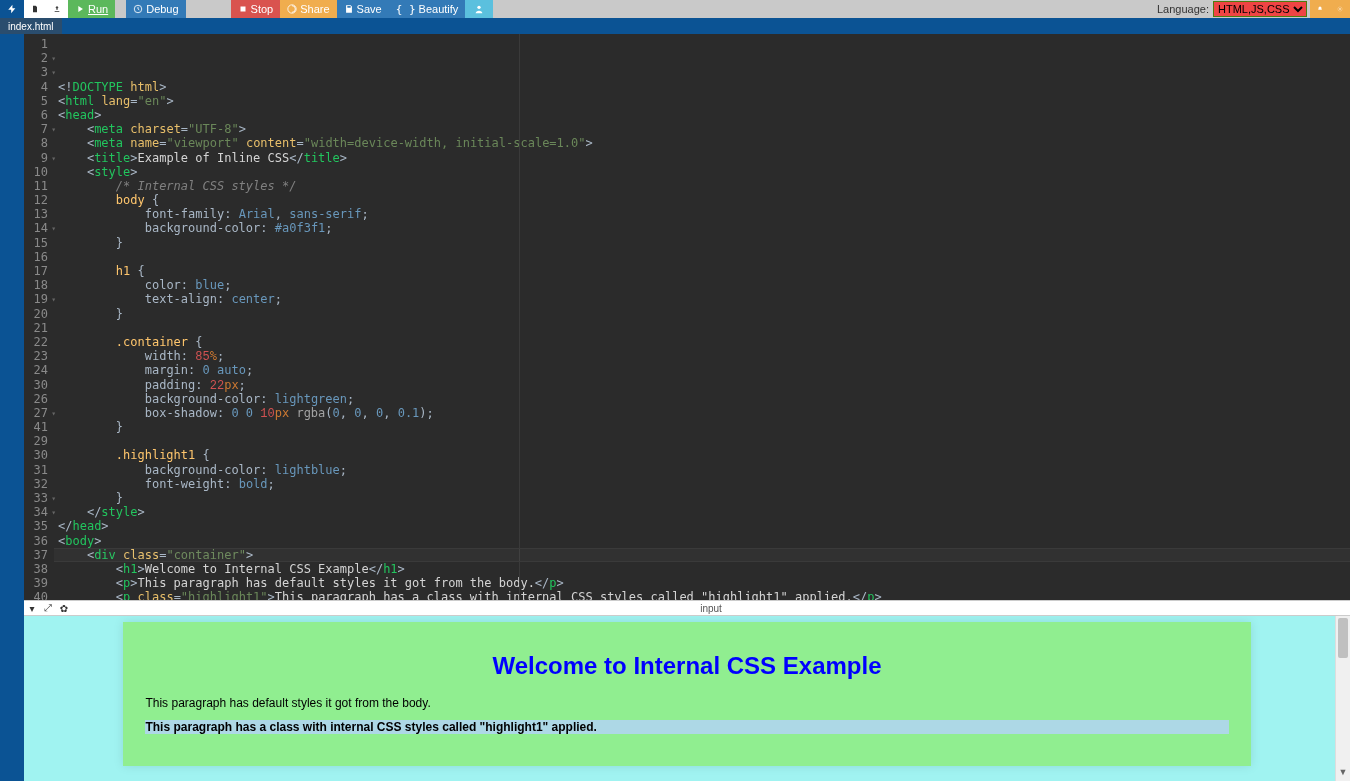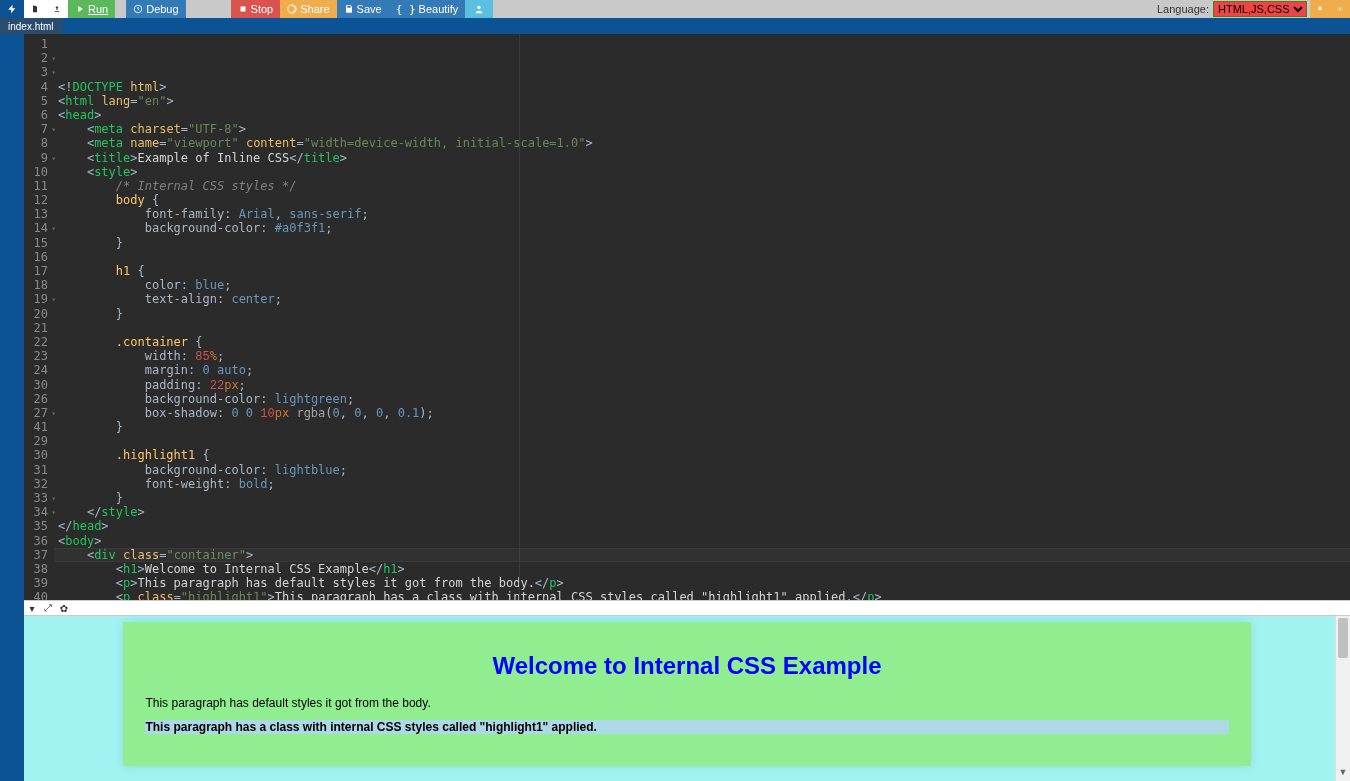--- a/index.html
+++ b/index.html
@@ -208,20 +208,21 @@
           </div>
         <div class="code" id="code">
           <div class="divider"></div>
         <div class="line"><span class="punc">&lt;!</span><span class="tok-tag">DOCTYPE</span> <span class="tok-attr">html</span><span class="punc">&gt;</span></div><div class="line"><span class="punc">&lt;</span><span class="tok-tag">html</span> <span class="tok-attr">lang</span><span class="punc">=</span><span class="tok-string">"en"</span><span class="punc">&gt;</span></div><div class="line"><span class="punc">&lt;</span><span class="tok-tag">head</span><span class="punc">&gt;</span></div><div class="line">    <span class="punc">&lt;</span><span class="tok-tag">meta</span> <span class="tok-attr">charset</span><span class="punc">=</span><span class="tok-string">"UTF-8"</span><span class="punc">&gt;</span></div><div class="line">    <span class="punc">&lt;</span><span class="tok-tag">meta</span> <span class="tok-attr">name</span><span class="punc">=</span><span class="tok-string">"viewport"</span> <span class="tok-attr">content</span><span class="punc">=</span><span class="tok-string">"width=device-width, initial-scale=1.0"</span><span class="punc">&gt;</span></div><div class="line">    <span class="punc">&lt;</span><span class="tok-tag">title</span><span class="punc">&gt;</span>Example of Inline CSS<span class="punc">&lt;/</span><span class="tok-tag">title</span><span class="punc">&gt;</span></div><div class="line">    <span class="punc">&lt;</span><span class="tok-tag">style</span><span class="punc">&gt;</span></div><div class="line">        <span class="tok-comment">/* Internal CSS styles */</span></div><div class="line">        <span class="tok-sel">body</span> <span class="punc">{</span></div><div class="line">            <span class="tok-prop">font-family</span><span class="punc">:</span> <span class="tok-val">Arial</span><span class="punc">,</span> <span class="tok-val">sans-serif</span><span class="punc">;</span></div><div class="line">            <span class="tok-prop">background-color</span><span class="punc">:</span> <span class="tok-val">#a0f3f1</span><span class="punc">;</span></div><div class="line">        <span class="punc">}</span></div><div class="line"></div><div class="line">        <span class="tok-sel">h1</span> <span class="punc">{</span></div><div class="line">            <span class="tok-prop">color</span><span class="punc">:</span> <span class="tok-val">blue</span><span class="punc">;</span></div><div class="line">            <span class="tok-prop">text-align</span><span class="punc">:</span> <span class="tok-val">center</span><span class="punc">;</span></div><div class="line">        <span class="punc">}</span></div><div class="line"></div><div class="line">        <span class="tok-sel">.container</span> <span class="punc">{</span></div><div class="line">            <span class="tok-prop">width</span><span class="punc">:</span> <span class="tok-num">85</span><span class="tok-unit">%</span><span class="punc">;</span></div><div class="line">            <span class="tok-prop">margin</span><span class="punc">:</span> <span class="tok-val">0 auto</span><span class="punc">;</span></div><div class="line">            <span class="tok-prop">padding</span><span class="punc">:</span> <span class="tok-num">22</span><span class="tok-unit">px</span><span class="punc">;</span></div><div class="line">            <span class="tok-prop">background-color</span><span class="punc">:</span> <span class="tok-val">lightgreen</span><span class="punc">;</span></div><div class="line">            <span class="tok-prop">box-shadow</span><span class="punc">:</span> <span class="tok-val">0 0 </span><span class="tok-num">10</span><span class="tok-unit">px</span> <span class="tok-func">rgba</span><span class="punc">(</span><span class="tok-val">0</span><span class="punc">,</span> <span class="tok-val">0</span><span class="punc">,</span> <span class="tok-val">0</span><span class="punc">,</span> <span class="tok-val">0.1</span><span class="punc">);</span></div><div class="line">        <span class="punc">}</span></div><div class="line"></div><div class="line">        <span class="tok-sel">.highlight1</span> <span class="punc">{</span></div><div class="line">            <span class="tok-prop">background-color</span><span class="punc">:</span> <span class="tok-val">lightblue</span><span class="punc">;</span></div><div class="line">            <span class="tok-prop">font-weight</span><span class="punc">:</span> <span class="tok-val">bold</span><span class="punc">;</span></div><div class="line">        <span class="punc">}</span></div><div class="line">    <span class="punc">&lt;/</span><span class="tok-tag">style</span><span class="punc">&gt;</span></div><div class="line"><span class="punc">&lt;/</span><span class="tok-tag">head</span><span class="punc">&gt;</span></div><div class="line"><span class="punc">&lt;</span><span class="tok-tag">body</span><span class="punc">&gt;</span></div><div class="line">    <span class="punc">&lt;</span><span class="tok-tag">div</span> <span class="tok-attr">class</span><span class="punc">=</span><span class="tok-string">"container"</span><span class="punc">&gt;</span></div><div class="line">        <span class="punc">&lt;</span><span class="tok-tag">h1</span><span class="punc">&gt;</span>Welcome to Internal CSS Example<span class="punc">&lt;/</span><span class="tok-tag">h1</span><span class="punc">&gt;</span></div><div class="line">        <span class="punc">&lt;</span><span class="tok-tag">p</span><span class="punc">&gt;</span>This paragraph has default styles it got from the body.<span class="punc">&lt;/</span><span class="tok-tag">p</span><span class="punc">&gt;</span></div><div class="line">        <span class="punc">&lt;</span><span class="tok-tag">p</span> <span class="tok-attr">class</span><span class="punc">=</span><span class="tok-string">"highlight1"</span><span class="punc">&gt;</span>This paragraph has a class with internal CSS styles called "highlight1" applied.<span class="punc">&lt;/</span><span class="tok-tag">p</span><span class="punc">&gt;</span></div><div class="hl-line" style="top: 514.2px;"></div></div>
       </div>
 
       <div class="preview-bar">
         <span class="pbtn">▾</span>
         <span class="pbtn">⤢</span>
         <span class="pbtn">✿</span>
+        <span class="pcenter">input</span>
       </div>
 
       <div class="preview">
         <div class="container">
           <h1>Welcome to Internal CSS Example</h1>
           <p>This paragraph has default styles it got from the body.</p>
           <p class="highlight1">This paragraph has a class with internal CSS styles called "highlight1" applied.</p>
         </div>
         <div class="preview-scroll">
           <div class="arrow up">▲</div>

